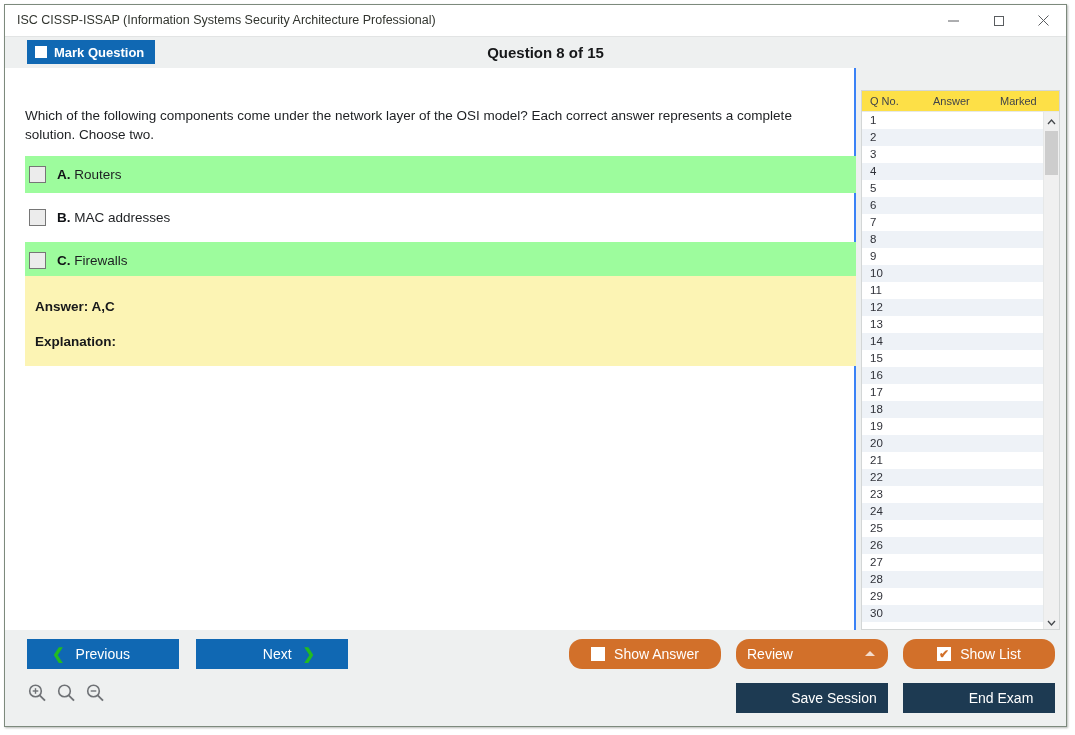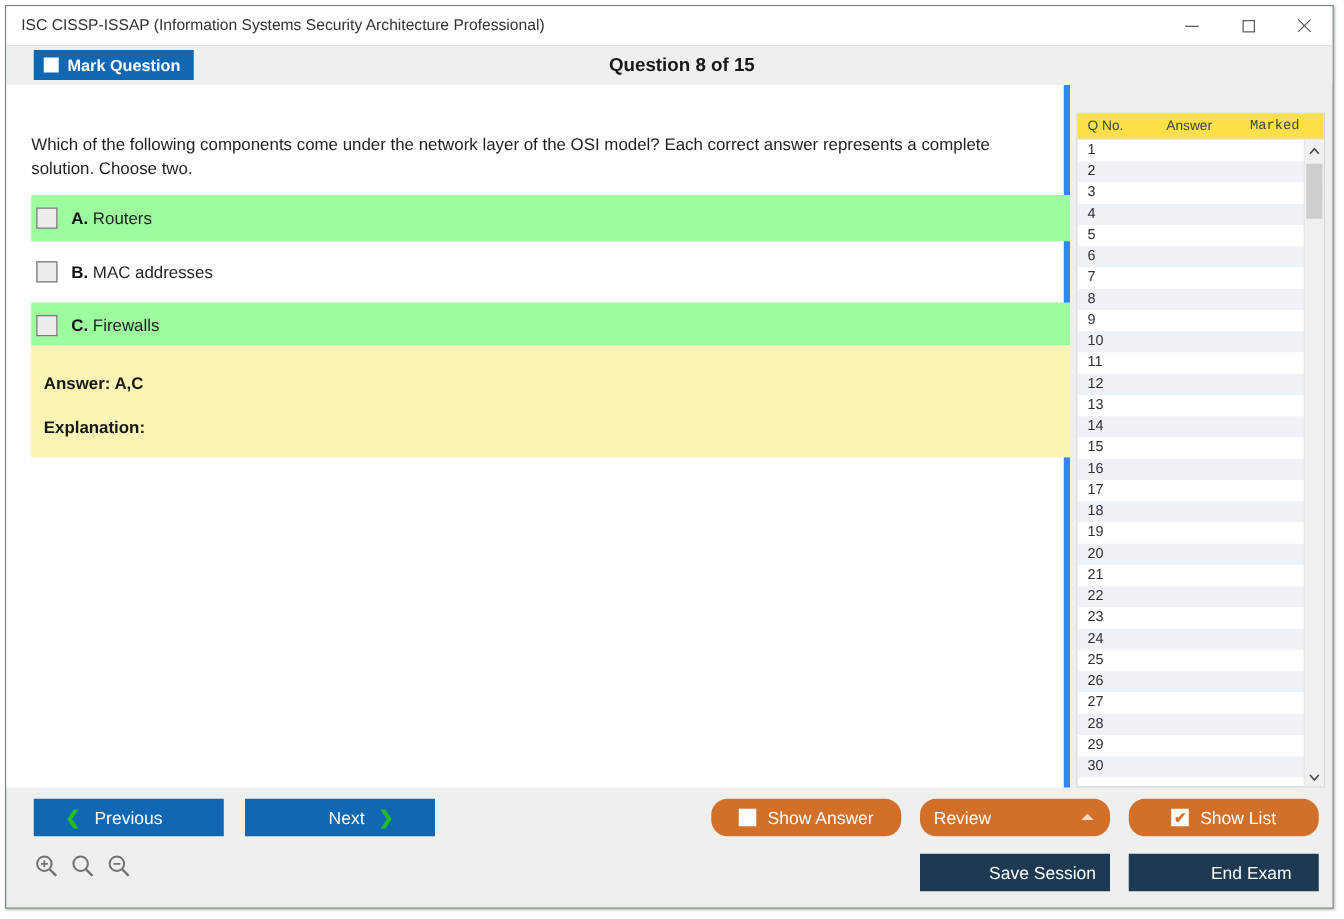--- a/index.html
+++ b/index.html
@@ -62,21 +62,21 @@
     width: 1061px; height: 31px;
     display: flex; align-items: center; justify-content: center;
     font-size: 15px; font-weight: bold; color: #17181a;
     padding-left: 20px;
   }
   
   .qpanel {
     position: absolute; left: 0px; top: 63px;
     width: 851px; height: 562px;
     background: #ffffff;
-    border-right: 5px solid #3b82f6;
+    border-right: 2px solid #3b82f6;
   }
   .qtext {
     position: absolute; left: 20px; top: 38px;
     width: 806px;
     font-size: 13.5px; color: #1d1f22;
     line-height: 19px;
   }
   .options { position: absolute; left: 20px; top: 88px; width: 831px; }
   .opt-row {
     height: 37px; margin-bottom: 6px;
@@ -116,21 +116,21 @@
     background: #fde047;
     border-bottom: 1px solid #e6e8e8;
     position: relative;
   }
   .qlist-head span {
     position: absolute; top: 4px;
     font-size: 11px; color: #41444a;
   }
   .qh-no { left: 8px; }
   .qh-ans { left: 71px; }
-  .qh-mark { left: 138px; font-family: Liberation Mono, monospace; }
+  .qh-mark { left: 138px; }
   .qlist-body {
     position: absolute; left: 0; top: 21px;
     width: 197px; height: 517px;
     overflow: hidden;
   }
   .qrow {
     height: 17px;
     position: relative;
     background: #ffffff;
   }

